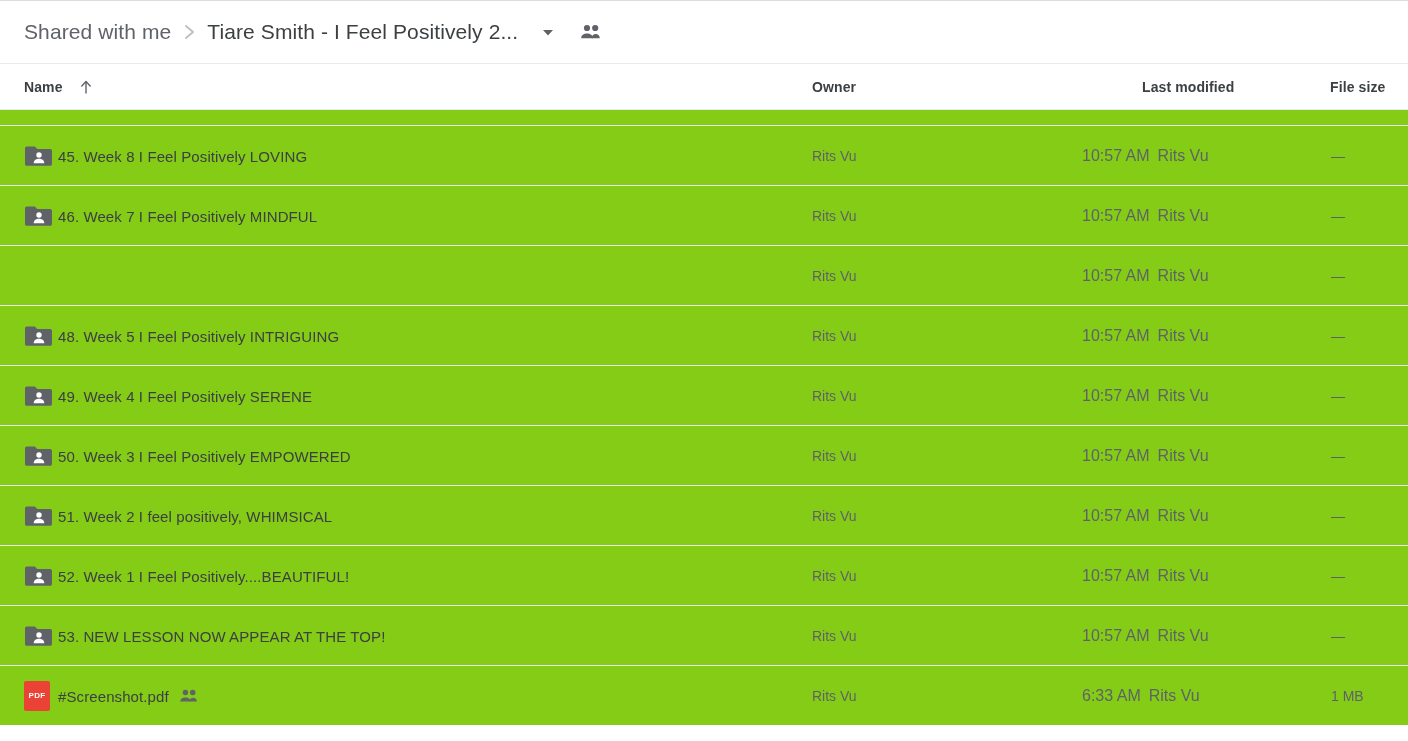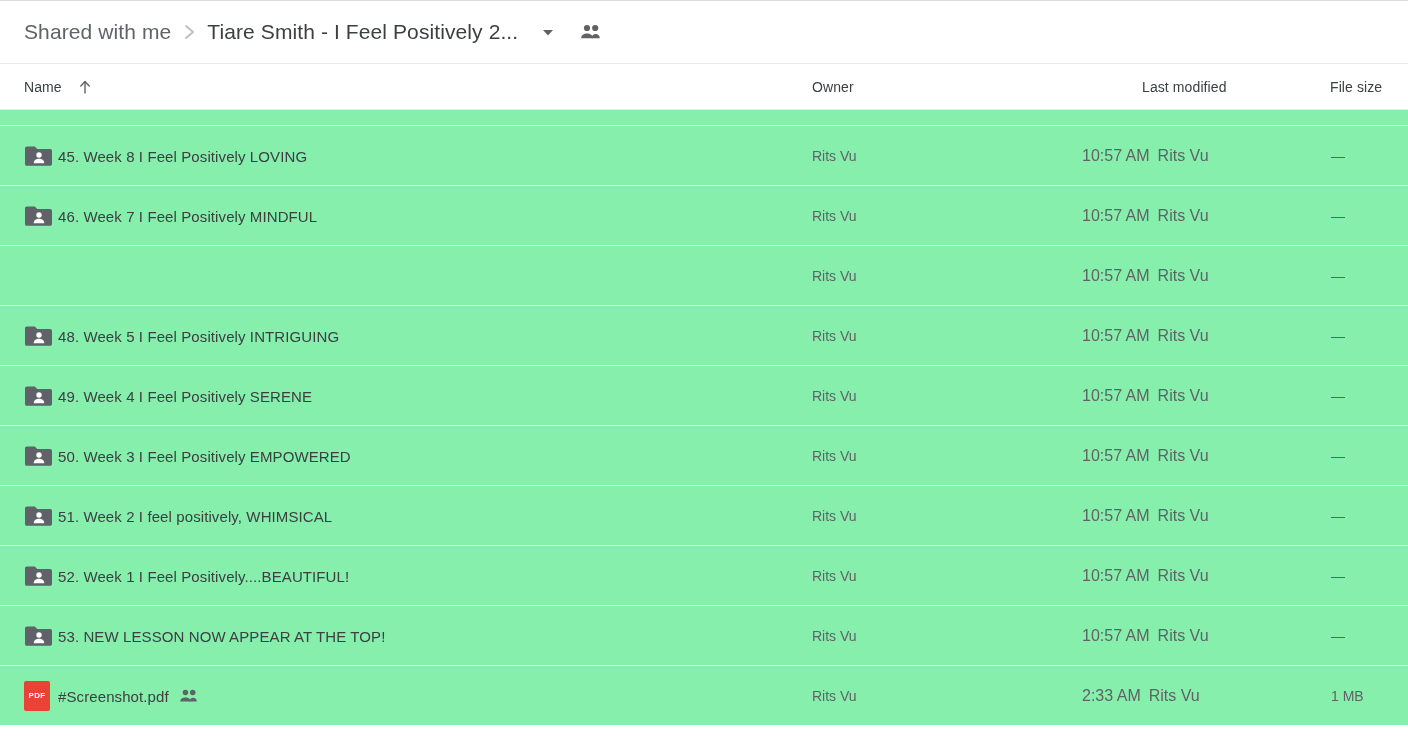--- a/index.html
+++ b/index.html
@@ -69,21 +69,21 @@
   .col-header {
     height: 46px;
     display: flex;
     align-items: center;
     border-bottom: 1px solid #e8eaed;
     position: relative;
     background: #fff;
   }
   .col-header .ch {
     font-size: 14px;
-    font-weight: normal;
+    font-weight: bold;
     color: #3c4043;
     position: absolute;
     white-space: nowrap;
     letter-spacing: 0.1px;
   }
   .ch-name { left: 24px; display: flex; align-items: center; cursor: pointer; }
   .ch-name .sort-arrow { margin-left: 16px; display: inline-flex; align-items: center; }
   .ch-owner { left: 812px; cursor: pointer; }
   .ch-mod   { left: 1142px; cursor: pointer; }
   .ch-size  { left: 1330px; cursor: pointer; }
@@ -92,21 +92,21 @@
   .file-list {
     position: relative;
     height: 630px;
     overflow: hidden;
   }
   
   .row {
     height: 60px;
     position: relative;
     border-bottom: 1px solid #e8eaed;
-    background: #86efac;
+    background: #84cc16;
   }
   .row.clipped {
     height: 16px;
     overflow: hidden;
   }
   .row.clipped .row-inner { margin-top: -44px; }
   .row.last { border-bottom: none; height: 59px; }
 
   .row-inner {
     position: absolute;
@@ -410,19 +410,19 @@
             <svg width="20" height="16" viewBox="0 0 22 18" aria-hidden="true">
               <circle cx="7" cy="5" r="3.1" fill="#5f6368"></circle>
               <circle cx="15.2" cy="5" r="3.1" fill="#5f6368"></circle>
               <path d="M1.2 15.2c0-3.1 2.6-4.6 5.8-4.6s5.8 1.5 5.8 4.6z" fill="#5f6368"></path>
               <path d="M11.6 15.2c0-2.6 1.8-4.3 4.1-4.3 2.4 0 4.1 1.7 4.1 4.3z" fill="#5f6368"></path>
             </svg>
           </span>
         </div>
         <div class="cell cell-owner">Rits Vu</div>
         <div class="cell cell-mod">
-          <span class="mod-time">2:33 AM</span>
+          <span class="mod-time">6:33 AM</span>
           <span class="mod-who">Rits Vu</span>
         </div>
         <div class="cell cell-size">1 MB</div>
       </div>
     </div>
   </div>
 
 </body></html>

